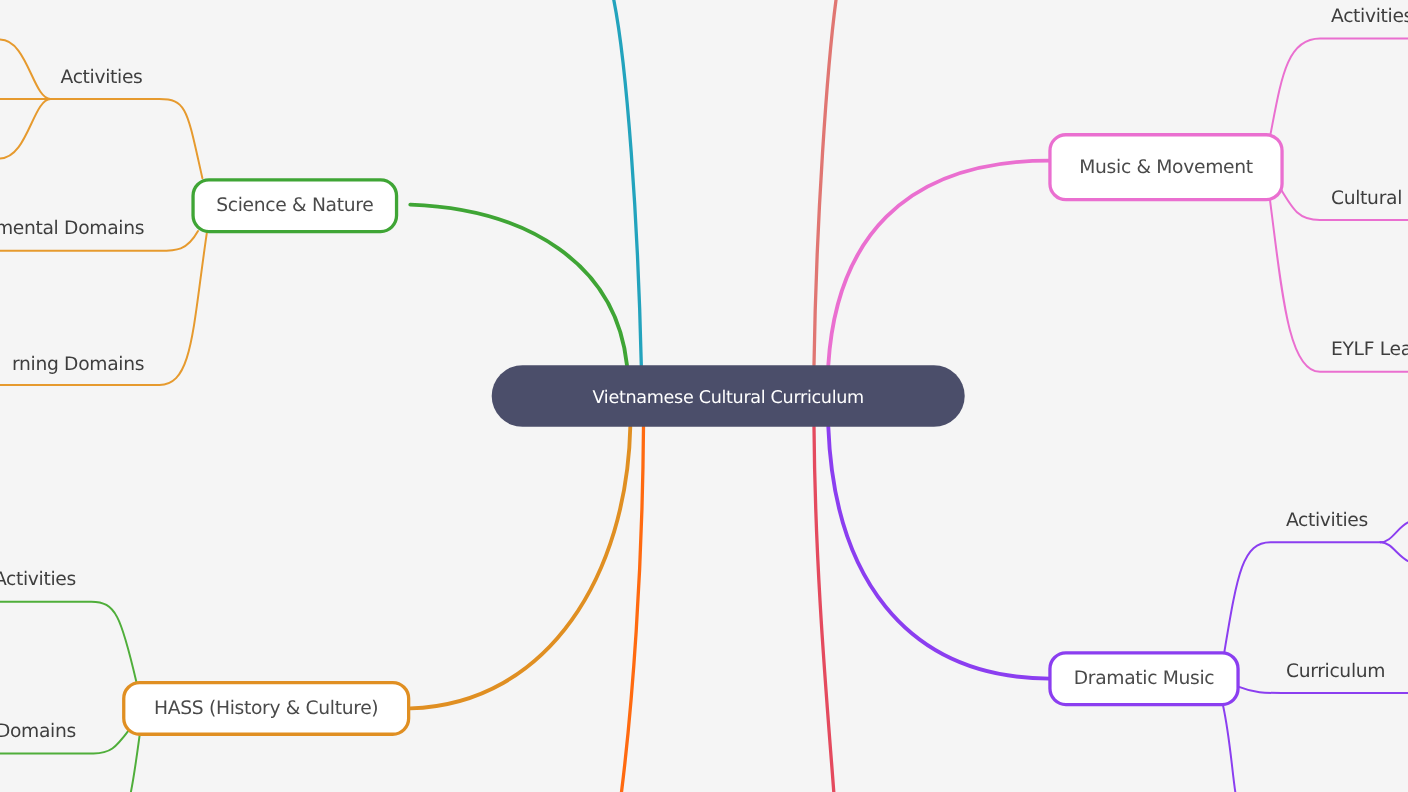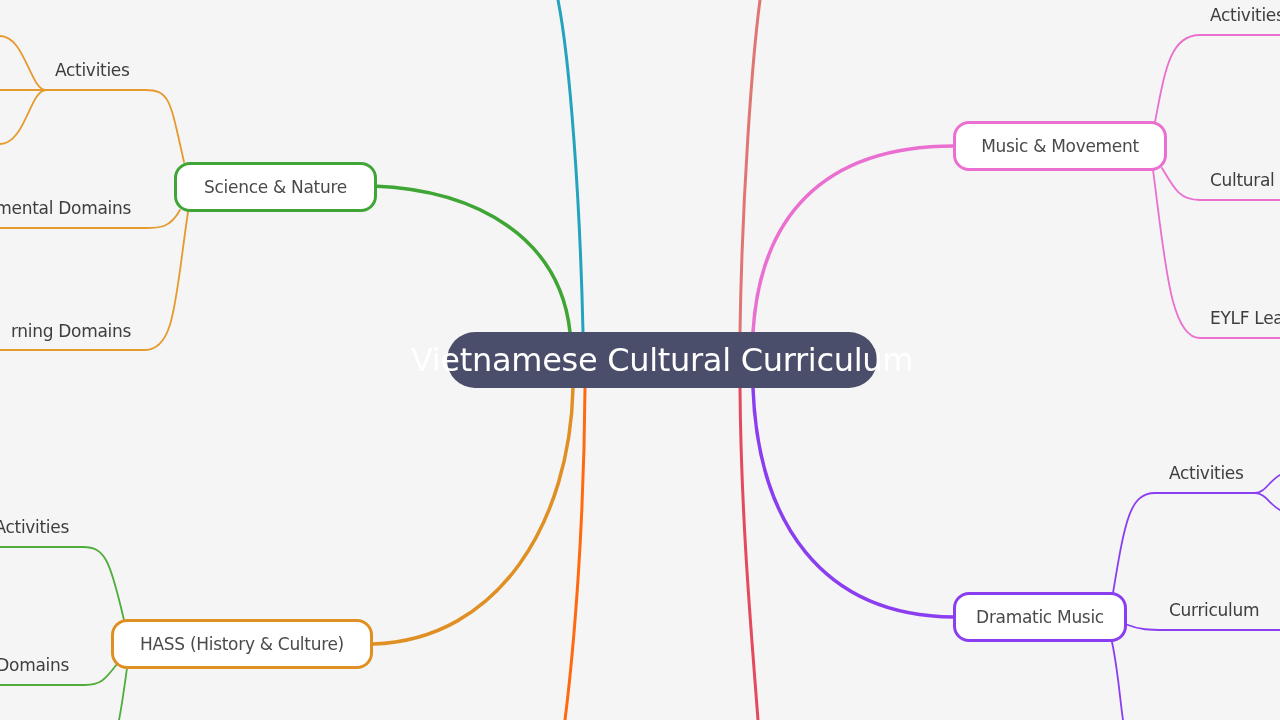--- a/index.html
+++ b/index.html
@@ -6,21 +6,21 @@
     body {
       width: 1280px; height: 720px; overflow: hidden;
       background: #f5f5f5; position: relative;
       font-family: "DejaVu Sans", "Liberation Sans", sans-serif;
     }
     #links { position: absolute; left: 0; top: 0; width: 1280px; height: 720px; }
     #links path { fill: none; stroke-linecap: round; }
     .root {
       position: absolute; left: 447px; top: 332px; width: 430px; height: 56px;
       background: #4b4e6a; border-radius: 28px; color: #ffffff;
-      font-size: 32px; display: flex; align-items: center; justify-content: center;
+      font-size: 16px; display: flex; align-items: center; justify-content: center;
       box-sizing: border-box; letter-spacing: -0.3px; white-space: nowrap;
     }
     .main-node {
       position: absolute; background: #ffffff; border: 3px solid; border-radius: 16px;
       box-sizing: border-box; display: flex; align-items: center; justify-content: center;
       font-size: 17px; color: #4a4a4a; white-space: nowrap; letter-spacing: -0.3px;
     }
     .leaf {
       position: absolute; font-size: 17px; color: #3e3e3e; white-space: nowrap;
       letter-spacing: -0.3px; line-height: 22px;
@@ -60,29 +60,29 @@
   <path d="M1255 493 C 1265 493, 1270 480, 1280 475" stroke="#8b3ef0" stroke-width="1.8"></path>
   <path d="M1255 493 C 1265 493, 1270 505, 1280 510" stroke="#8b3ef0" stroke-width="1.8"></path>
   <path d="M1125 624 C 1140 630, 1150 630, 1165 630 L 1280 630" stroke="#8b3ef0" stroke-width="1.8"></path>
   <path d="M1112 642 C 1118 670, 1120 700, 1123 720" stroke="#8b3ef0" stroke-width="1.8"></path>
 </svg>
 
 <div class="root">
   <span>Vietnamese Cultural Curriculum</span>
 </div>
 
-<div class="main-node" style="left:174px; top:162px; width:203px; height:50px; border-color:#3fa535;">
+<div class="main-node" style="left:174px; top:162px; width:188px; height:50px; border-color:#3fa535;">
   <span>Science &amp; Nature</span>
 </div>
 
 <div class="main-node" style="left:111px; top:619px; width:262px; height:50px; border-color:#e08f22;">
   <span>HASS (History &amp; Culture)</span>
 </div>
 
-<div class="main-node" style="left:953px; top:121px; width:214px; height:50px; border-color:#ea6fd0;">
+<div class="main-node" style="left:953px; top:121px; width:214px; height:62px; border-color:#ea6fd0;">
   <span>Music &amp; Movement</span>
 </div>
 
 <div class="main-node" style="left:953px; top:592px; width:174px; height:50px; border-color:#8b3ef0;">
   <span>Dramatic Music</span>
 </div>
 
 <div class="leaf" style="left:55px; top:59px;">
   <span>Activities</span>
 </div>

